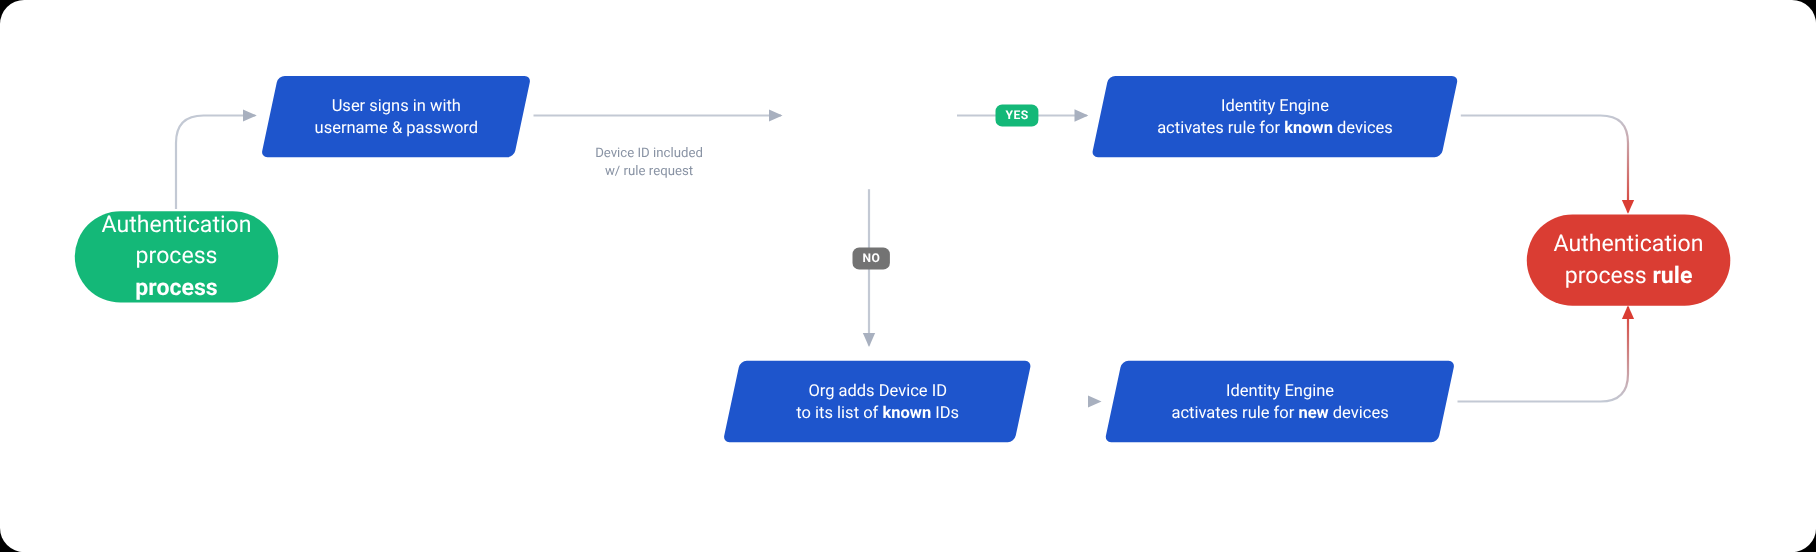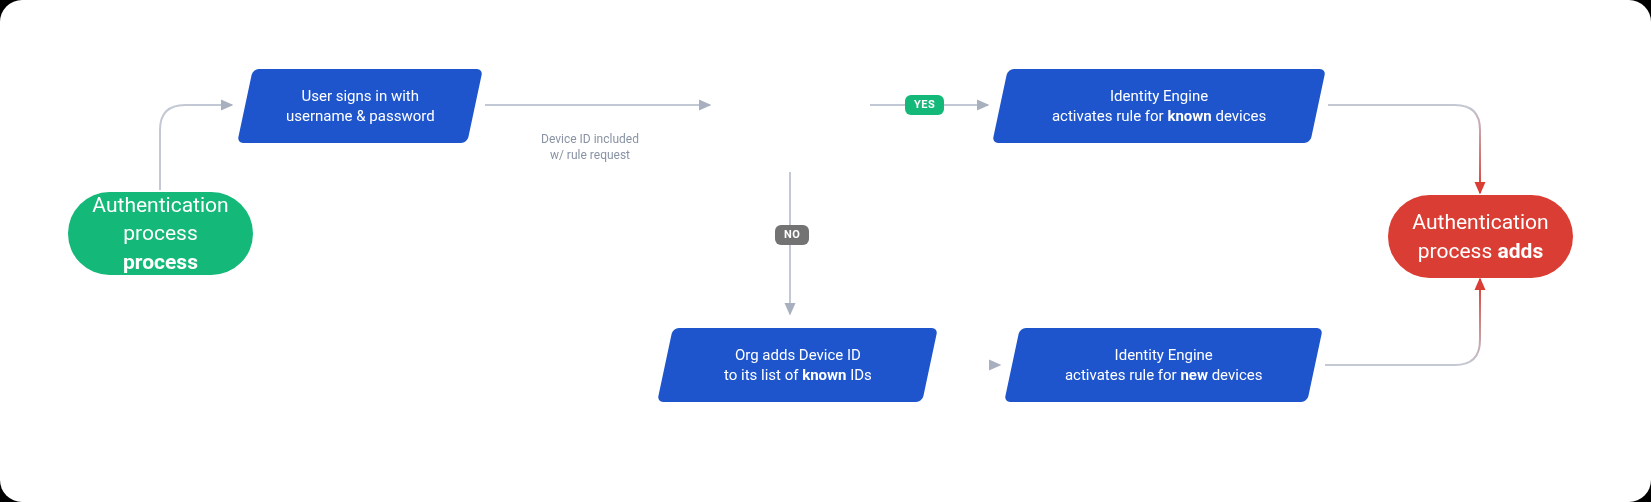--- a/index.html
+++ b/index.html
@@ -174,17 +174,17 @@
   <div class="node process" style="left:1012px; top:328px; width:303px; height:74px;">
     <div class="inner">
       <span>Identity Engine</span><br>
       <span>activates rule for </span><strong>new</strong><span> devices</span>
     </div>
   </div>
 
   <div class="node pill end" style="left:1388px; top:195px; width:185px; height:83px;">
     <div>
       <span>Authentication</span><br>
-      <span>process </span><strong>adds</strong>
+      <span>process </span><strong>rule</strong>
     </div>
   </div>
 
 </div>
 
 </body></html>

